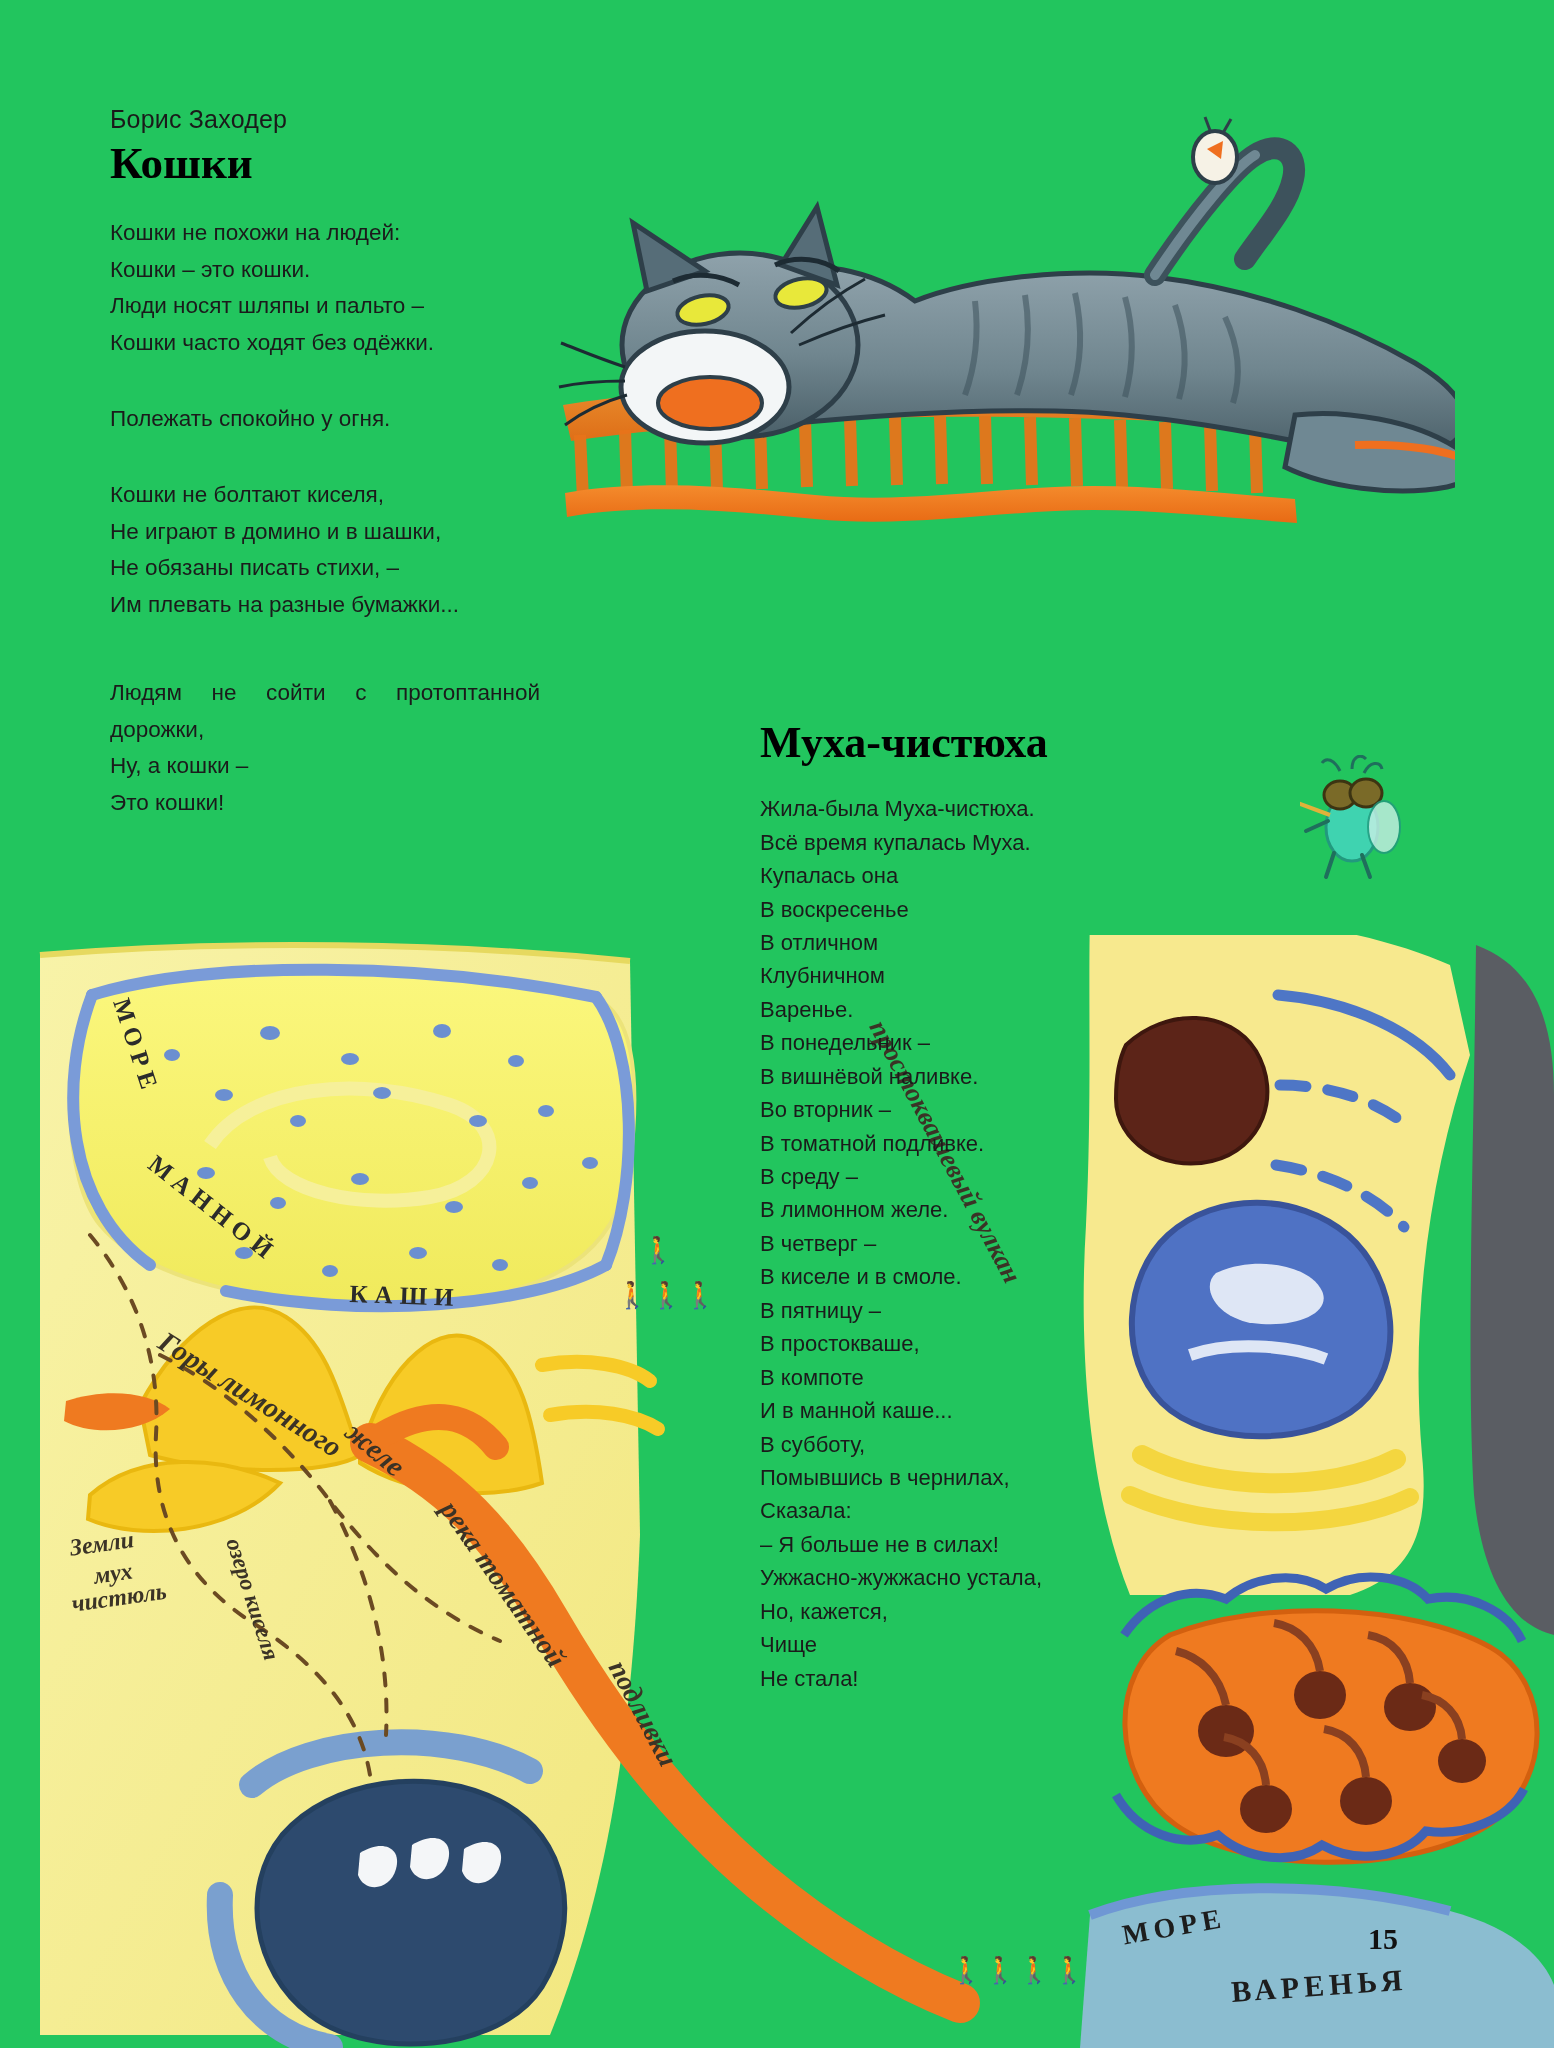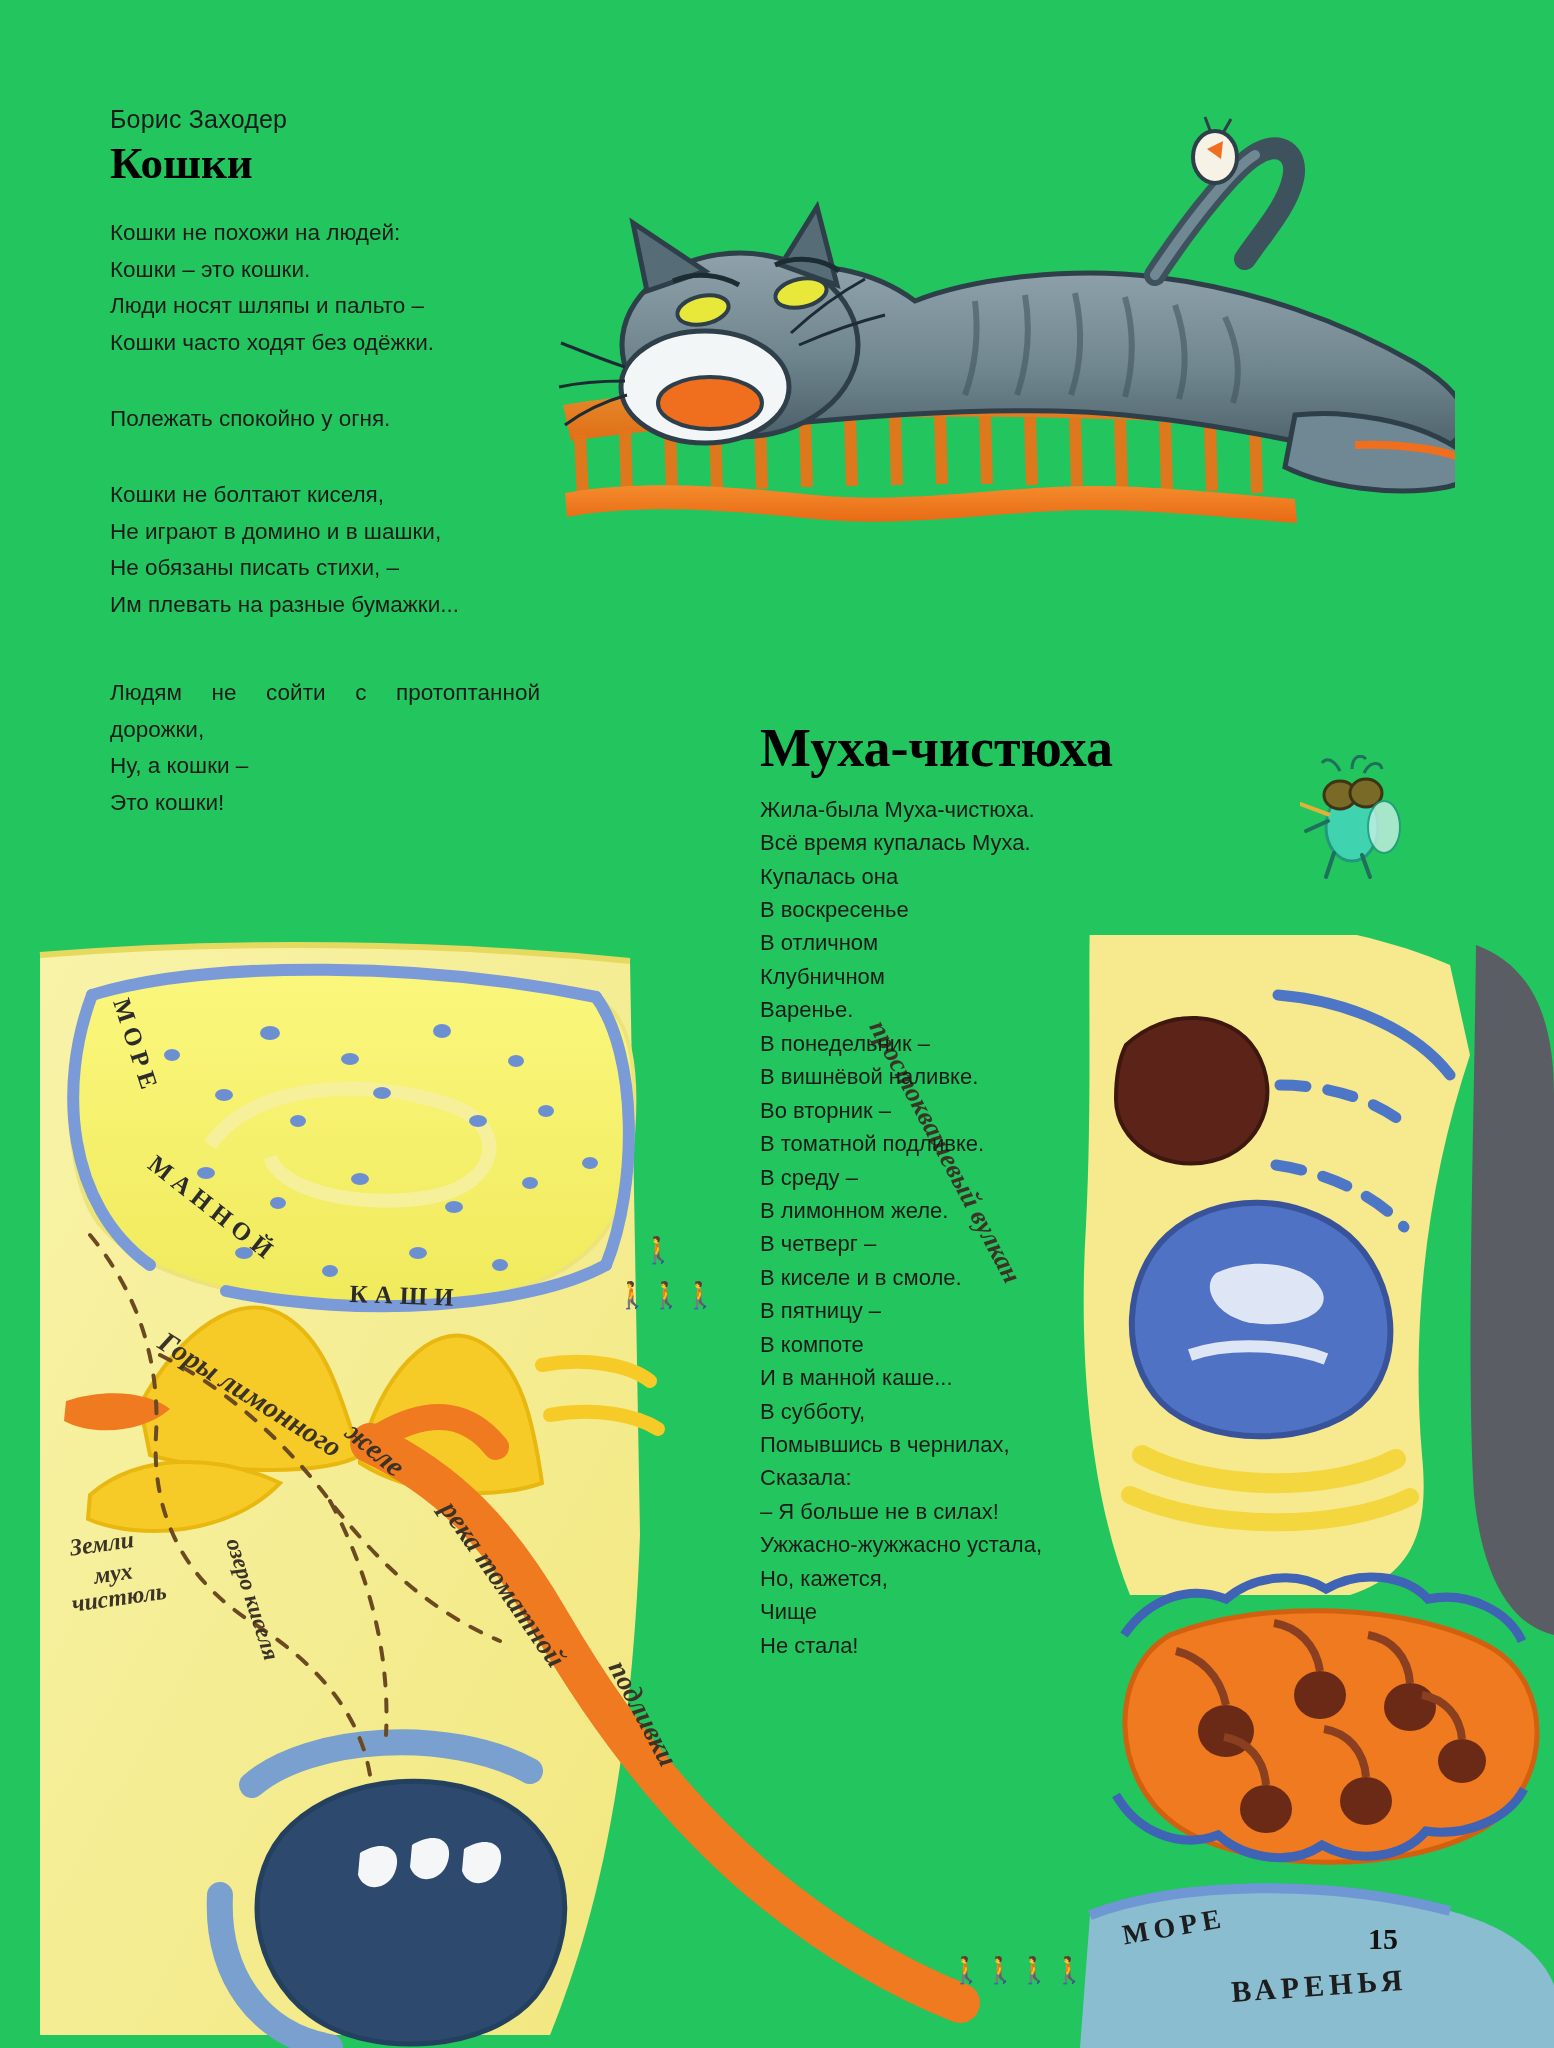--- a/index.html
+++ b/index.html
@@ -69,22 +69,22 @@
 
   
   .poem-two {
     position: absolute;
     left: 760px;
     top: 720px;
     width: 420px;
     z-index: 6;
   }
   .poem-two .poem-title {
-    font-size: 54px;
-    margin-bottom: 16px;
+    font-size: 44px;
+    margin-bottom: 26px;
   }
   .poem-two .body-line {
     display: block;
     font-size: 22px;
     line-height: 1.52;
     color: #1b1b1b;
     white-space: pre-wrap;
   }
 
   
@@ -266,20 +266,21 @@
       <span class="body-line">Варенье.</span>
       <span class="body-line">В понедельник –</span>
       <span class="body-line">В вишнёвой наливке.</span>
       <span class="body-line">Во вторник –</span>
       <span class="body-line">В томатной подливке.</span>
       <span class="body-line">В среду –</span>
       <span class="body-line">В лимонном желе.</span>
       <span class="body-line">В четверг –</span>
       <span class="body-line">В киселе и в смоле.</span>
       <span class="body-line">В пятницу –</span>
+      <span class="body-line">В простокваше,</span>
       <span class="body-line">В компоте</span>
       <span class="body-line">И в манной каше...</span>
       <span class="body-line">В субботу,</span>
       <span class="body-line">Помывшись в чернилах,</span>
       <span class="body-line">Сказала:</span>
       <span class="body-line">– Я больше не в силах!</span>
       <span class="body-line">Ужжасно-жужжасно устала,</span>
       <span class="body-line">Но, кажется,</span>
       <span class="body-line">Чище</span>
       <span class="body-line">Не стала!</span>

